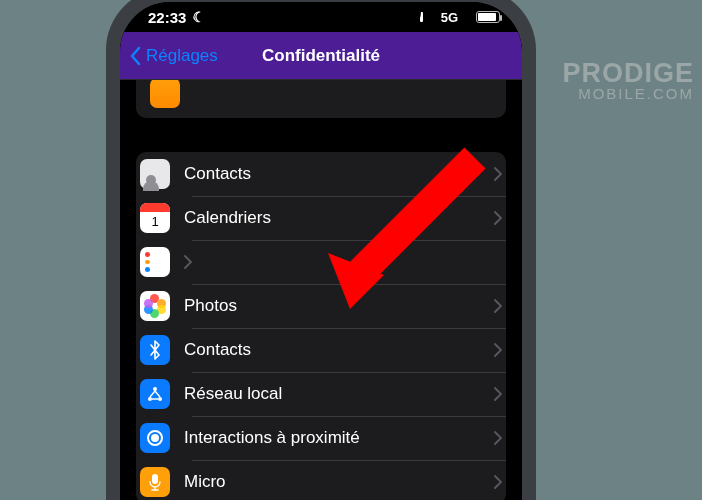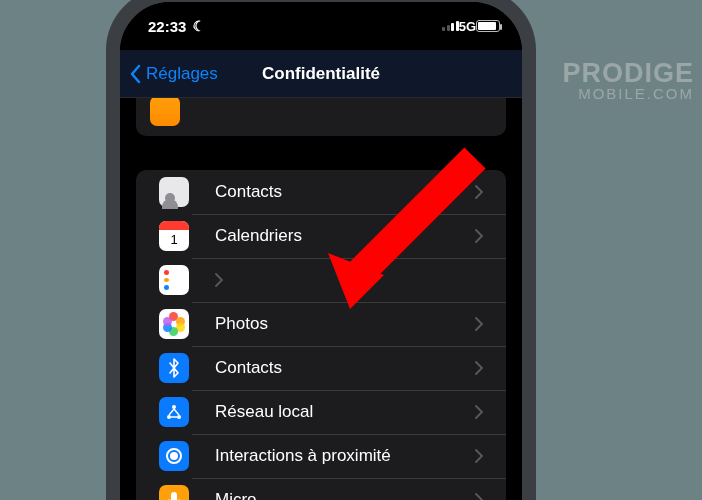--- a/index.html
+++ b/index.html
@@ -31,44 +31,44 @@
     border-bottom-right-radius: 18px;
     z-index: 50;
   }
   .screen {
     position: absolute; inset: 0;
     background: #000;
     color: #fff;
     display: flex; flex-direction: column;
   }
   .status-bar {
-    height: 48px;
+    height: 30px;
     display: flex; align-items: center; justify-content: space-between;
     padding: 0 22px 0 28px;
     font-size: 15px; font-weight: 600;
     position: relative; z-index: 40;
   }
   .status-left { display: flex; align-items: center; gap: 6px; }
-  .status-right { display: flex; align-items: center; gap: 0; font-size: 13px; }
+  .status-right { display: flex; align-items: center; gap: 18px; font-size: 13px; }
   .moon { font-size: 14px; }
   .signal { display: inline-flex; align-items: flex-end; gap: 1.5px; }
   .signal i { width: 3px; background: #fff; display: block; border-radius: 1px; }
   .signal i.dim { background: #555; }
   .signal i:nth-child(1){height:4px}.signal i:nth-child(2){height:6px}
   .signal i:nth-child(3){height:8px}.signal i:nth-child(4){height:10px}
   .battery {
     width: 24px; height: 12px;
     border: 1px solid #bbb; border-radius: 3px;
     position: relative;
   }
   .battery::after { content:""; position:absolute; right:-3px; top:3px; width:2px; height:6px; background:#bbb; border-radius:1px;}
   .battery .fill { position:absolute; left:1px; top:1px; bottom:1px; width:18px; background:#fff; border-radius:1px;}
   .nav-bar {
     height: 48px;
-    background: #0f172a;
+    background: #4c1d95;
     display: flex; align-items: center;
     position: relative;
     border-bottom: 0.5px solid #2a2a2c;
     padding: 0 8px;
   }
   .back {
     display: flex; align-items: center;
     color: #0a84ff; font-size: 17px;
     cursor: pointer;
   }
@@ -100,24 +100,23 @@
   }
   .section {
     margin-top: 34px;
     background: #1c1c1e;
     border-radius: 10px;
     overflow: hidden;
   }
   .row {
     display: flex; align-items: center;
     min-height: 44px;
-    padding: 6px 23px;
+    padding: 6px 4px;
     position: relative;
     cursor: pointer;
-    gap: 12px;
   }
   .row + .row::before {
     content: "";
     position: absolute; top: 0; left: 56px; right: 0;
     height: 0.5px; background: #3a3a3c;
   }
   .icon {
     width: 30px; height: 30px; border-radius: 7px;
     margin-right: 14px;
     display: flex; align-items: center; justify-content: center;

